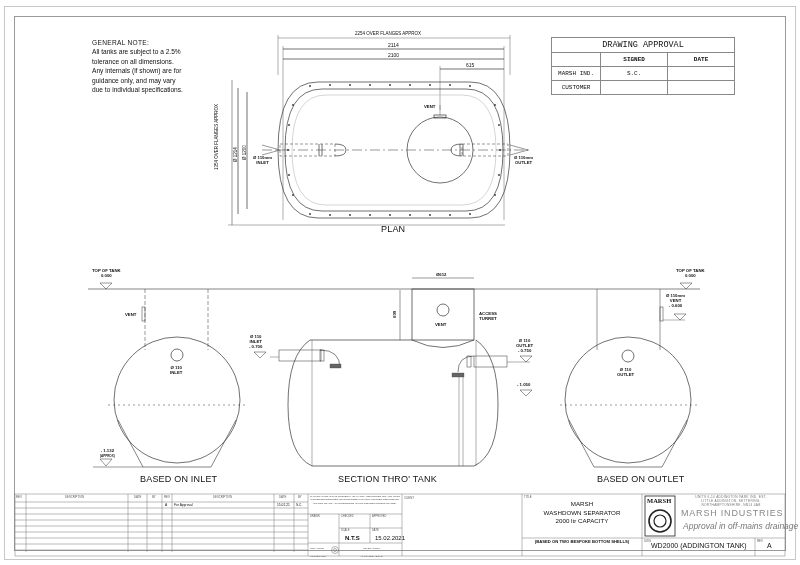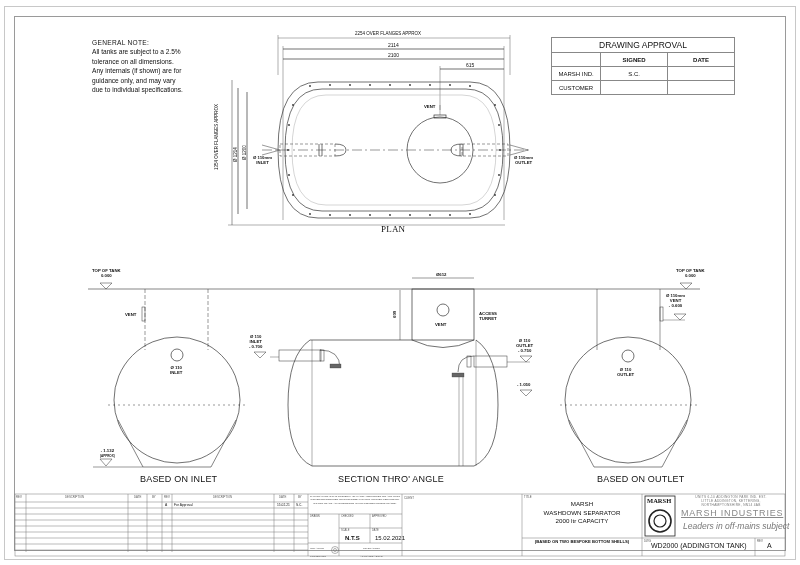--- a/index.html
+++ b/index.html
@@ -4,21 +4,21 @@
 <style>
   html,body{margin:0;padding:0;background:#fff;}
   body{width:800px;height:565px;position:relative;overflow:hidden;font-family:"Liberation Sans",sans-serif;color:#111;}
   .sheet{position:absolute;left:14px;top:16px;width:770px;height:533px;border:1px solid #9a9a9a;}
   .outer{position:absolute;left:4px;top:6px;width:790px;height:552px;border:1px solid #c8c8c8;}
   svg{position:absolute;left:0;top:0;}
   .txt{position:absolute;white-space:nowrap;}
   .note{left:92px;top:38px;font-size:6.6px;line-height:9.4px;}
   .note b{font-weight:normal;letter-spacing:0.3px;}
   table.appr{position:absolute;left:551px;top:37px;border-collapse:collapse;font-size:6px;}
-  table.appr td{border:1px solid #888;height:13px;padding:0 3px;text-align:center;}
+  table.appr td{border:1px solid #888;height:13px;padding:0 3px;text-align:center;font-family:Liberation Mono, monospace;}
   .vlabel{font-size:9px;letter-spacing:0.2px;}
   .tiny{font-size:4.3px;font-weight:bold;line-height:5px;text-align:center;}
 </style>
 </head>
 <body>
 
 <div class="outer"></div>
 <div class="sheet"></div>
 
 <div class="txt note">
@@ -225,36 +225,36 @@
 <div class="txt" style="left:355px;top:31px;font-size:4.5px;">2254 OVER FLANGES APPROX</div>
 <div class="txt" style="left:388px;top:42px;font-size:5px;">2114</div>
 <div class="txt" style="left:388px;top:52px;font-size:5px;">2100</div>
 <div class="txt" style="left:466px;top:62px;font-size:5px;">615</div>
 <div class="txt" style="left:214px;top:170px;font-size:4.5px;transform:rotate(-90deg);transform-origin:left top;">1354 OVER FLANGES APPROX</div>
 <div class="txt" style="left:233px;top:162px;font-size:4.5px;transform:rotate(-90deg);transform-origin:left top;">Ø 1214</div>
 <div class="txt" style="left:242px;top:160px;font-size:4.5px;transform:rotate(-90deg);transform-origin:left top;">Ø 1200</div>
 <div class="txt tiny" style="left:253px;top:155px;"><span>Ø 110mm</span><br><span>INLET</span></div>
 <div class="txt tiny" style="left:514px;top:155px;"><span>Ø 110mm</span><br><span>OUTLET</span></div>
 <div class="txt tiny" style="left:424px;top:104px;">VENT</div>
-<div class="txt vlabel" style="left:381px;top:224px;font-family:Liberation Serif, serif;">PLAN</div>
+<div class="txt vlabel" style="left:381px;top:224px;">PLAN</div>
 
 <div class="txt tiny" style="left:92px;top:268px;"><span>TOP OF TANK</span><br><span>0.000</span></div>
 <div class="txt tiny" style="left:125px;top:312px;">VENT</div>
 <div class="txt tiny" style="left:170px;top:365px;"><span>Ø 110</span><br><span>INLET</span></div>
 <div class="txt tiny" style="left:100px;top:448px;"><span>- 1.132</span><br><span style="font-size:3px">(APPROX)</span></div>
 <div class="txt vlabel" style="left:140px;top:474px;">BASED ON INLET</div>
 
 <div class="txt tiny" style="left:436px;top:272px;">Ø612</div>
 <div class="txt tiny" style="left:392px;top:318px;transform:rotate(-90deg);transform-origin:left top;">600</div>
 <div class="txt tiny" style="left:435px;top:322px;">VENT</div>
 <div class="txt tiny" style="left:479px;top:311px;"><span>ACCESS</span><br><span>TURRET</span></div>
 <div class="txt tiny" style="left:249px;top:334px;"><span>Ø 110</span><br><span>INLET</span><br><span>- 0.700</span></div>
 <div class="txt tiny" style="left:516px;top:338px;"><span>Ø 110</span><br><span>OUTLET</span><br><span>- 0.750</span></div>
 <div class="txt tiny" style="left:517px;top:382px;">- 1.050</div>
-<div class="txt vlabel" style="left:338px;top:474px;">SECTION THRO' ANGLE</div>
+<div class="txt vlabel" style="left:338px;top:474px;">SECTION THRO' TANK</div>
 
 <div class="txt tiny" style="left:676px;top:268px;"><span>TOP OF TANK</span><br><span>0.000</span></div>
 <div class="txt tiny" style="left:666px;top:293px;"><span>Ø 110mm</span><br><span>VENT</span><br><span>- 0.600</span></div>
 <div class="txt tiny" style="left:617px;top:367px;"><span>Ø 110</span><br><span>OUTLET</span></div>
 <div class="txt vlabel" style="left:597px;top:474px;">BASED ON OUTLET</div>
 
 <div class="txt" style="left:16px;top:495px;font-size:2.8px;color:#555;">REV</div>
 <div class="txt" style="left:65px;top:495px;font-size:2.8px;color:#555;">DESCRIPTION</div>
 <div class="txt" style="left:134px;top:495px;font-size:2.8px;color:#555;">DATE</div>
 <div class="txt" style="left:152px;top:495px;font-size:2.8px;color:#555;">BY</div>
@@ -286,18 +286,18 @@
   <span>2000 ltr CAPACITY</span>
 </div>
 <div class="txt" style="left:522px;top:539px;width:120px;text-align:center;font-size:4.2px;font-weight:bold;">(BASED ON TWO BESPOKE BOTTOM SHELLS)</div>
 
 <div class="txt" style="left:647px;top:497px;font-size:6.5px;font-weight:bold;font-family:'Liberation Serif',serif;">MARSH</div>
 <div class="txt" style="left:678px;top:496px;width:106px;text-align:center;font-size:3.2px;line-height:3.8px;color:#777;letter-spacing:0.3px;">
   <span>UNITS 6-10 ADDINGTON PARK IND. EST.</span><br>
   <span>LITTLE ADDINGTON, KETTERING,</span><br>
   <span>NORTHAMPTONSHIRE, NN14 4AB</span>
 </div>
-<div class="txt" style="left:681px;top:508px;font-size:9px;color:#888;letter-spacing:0.8px;text-decoration:underline;">MARSH INDUSTRIES</div>
-<div class="txt" style="left:683px;top:521px;font-size:8.5px;color:#777;font-style:italic;">Leaders in off-mains subject</div>
+<div class="txt" style="left:681px;top:508px;font-size:9px;color:#888;letter-spacing:0.8px;">MARSH INDUSTRIES</div>
+<div class="txt" style="left:683px;top:521px;font-size:8.5px;color:#777;font-style:italic;">Approval in off-mains drainage</div>
 <div class="txt" style="left:644px;top:539px;font-size:2.8px;color:#555;">DWG</div>
 <div class="txt" style="left:651px;top:542px;font-size:7px;">WD2000 (ADDINGTON TANK)</div>
 <div class="txt" style="left:757px;top:539px;font-size:2.8px;color:#555;">REV</div>
 <div class="txt" style="left:767px;top:542px;font-size:7px;">A</div>
 
 </body></html>

